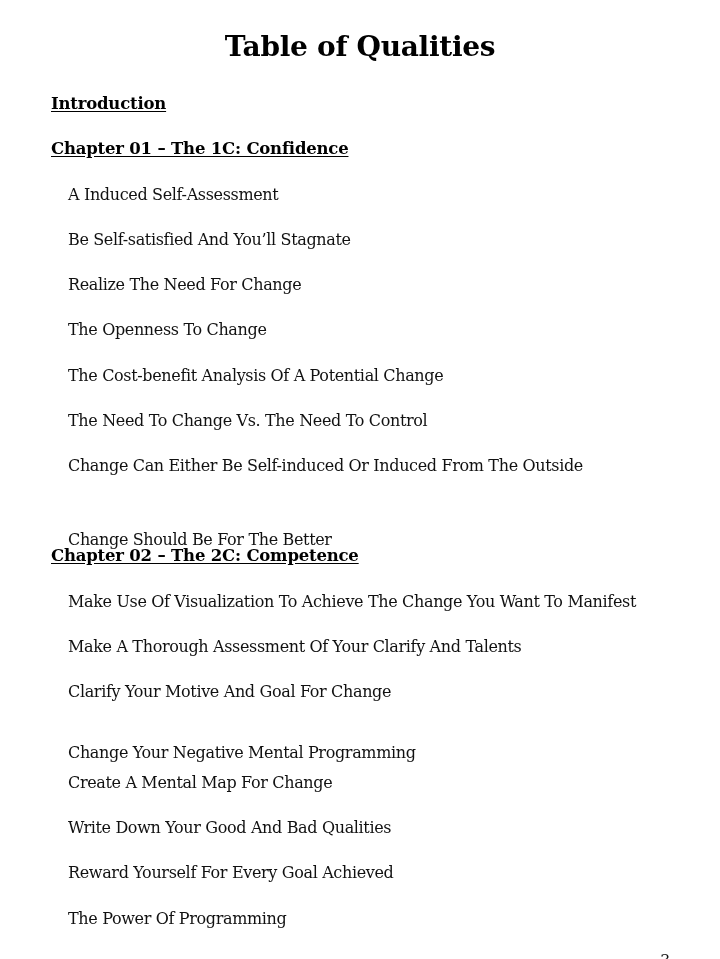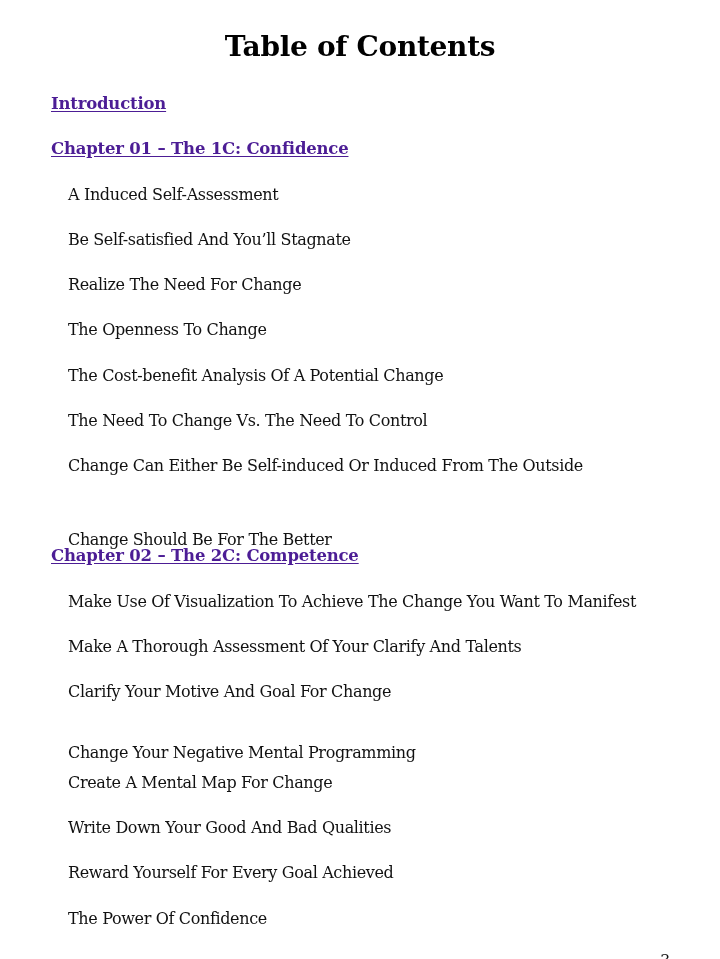--- a/index.html
+++ b/index.html
@@ -41,21 +41,21 @@
     width: 720px;
   }
   .entry {
     position: absolute;
     white-space: nowrap;
   }
   .entry.chapter {
     left: 51px;
     font-weight: bold;
     font-size: 16.5px;
-    color: #4c1d95;
+    color: #000000;
     text-decoration: underline;
     text-underline-offset: 2px;
     cursor: pointer;
     letter-spacing: -0.2px;
   }
   .entry.section {
     left: 68px;
     font-size: 16px;
     color: #111111;
     letter-spacing: -0.35px;
@@ -66,21 +66,21 @@
     top: 951px;
     font-size: 16px;
     color: #111111;
   }
 </style>
 </head>
 <body>
 
 <div class="page">
 
-  <h1 class="title">Table of Contents</h1>
+  <h1 class="title">Table of Qualities</h1>
 
   <div class="toc">
 
     <a class="entry chapter" style="top:94px;">Introduction</a>
 
     <a class="entry chapter" style="top:139px;">Chapter 01 – The 1C: Confidence</a>
 
     <div class="entry section" style="top:185px;">A Induced Self-Assessment</div>
     <div class="entry section" style="top:230px;">Be Self-satisfied And You’ll Stagnate</div>
     <div class="entry section" style="top:275px;">Realize The Need For Change</div>
@@ -92,19 +92,19 @@
 
     <a class="entry chapter" style="top:546px;">Chapter 02 – The 2C: Competence</a>
 
     <div class="entry section" style="top:592px;">Make Use Of Visualization To Achieve The Change You Want To Manifest</div>
     <div class="entry section" style="top:637px;">Make A Thorough Assessment Of Your Clarify And Talents</div>
     <div class="entry section" style="top:682px;">Clarify Your Motive And Goal For Change</div>
     <div class="entry section" style="top:727px;margin-top:16px;">Change Your Negative Mental Programming</div>
     <div class="entry section" style="top:773px;">Create A Mental Map For Change</div>
     <div class="entry section" style="top:818px;">Write Down Your Good And Bad Qualities</div>
     <div class="entry section" style="top:863px;">Reward Yourself For Every Goal Achieved</div>
-    <div class="entry section" style="top:909px;">The Power Of Confidence</div>
+    <div class="entry section" style="top:909px;">The Power Of Programming</div>
 
   </div>
 
   <div class="page-number">3</div>
 
 </div>
 
 </body></html>

